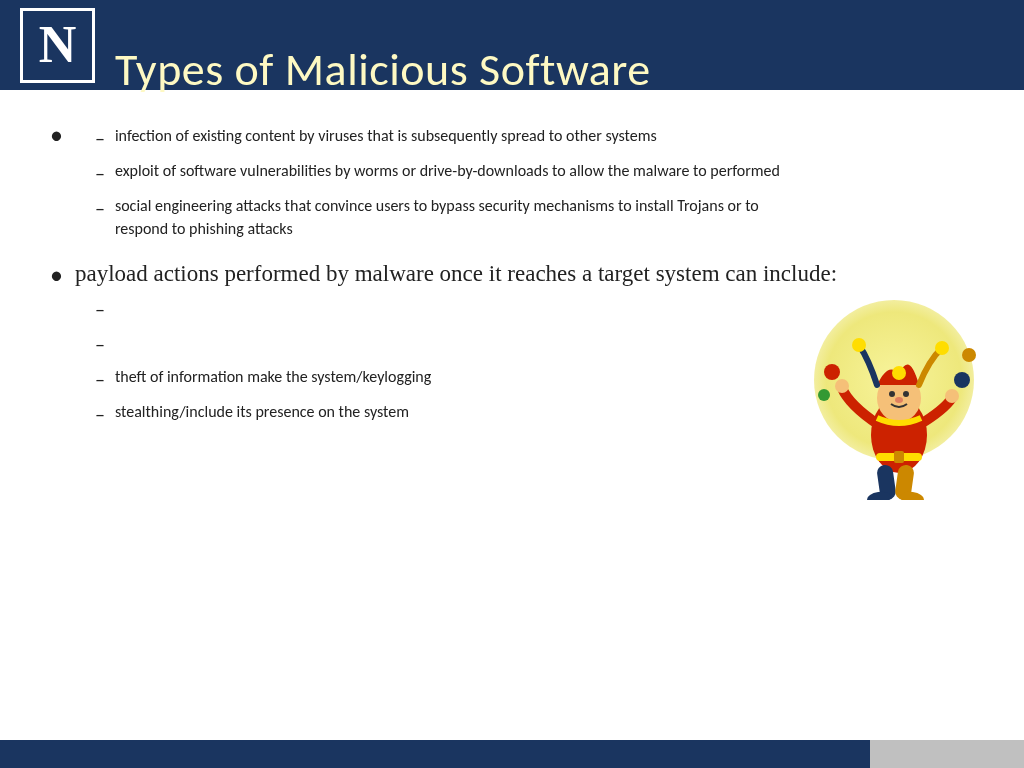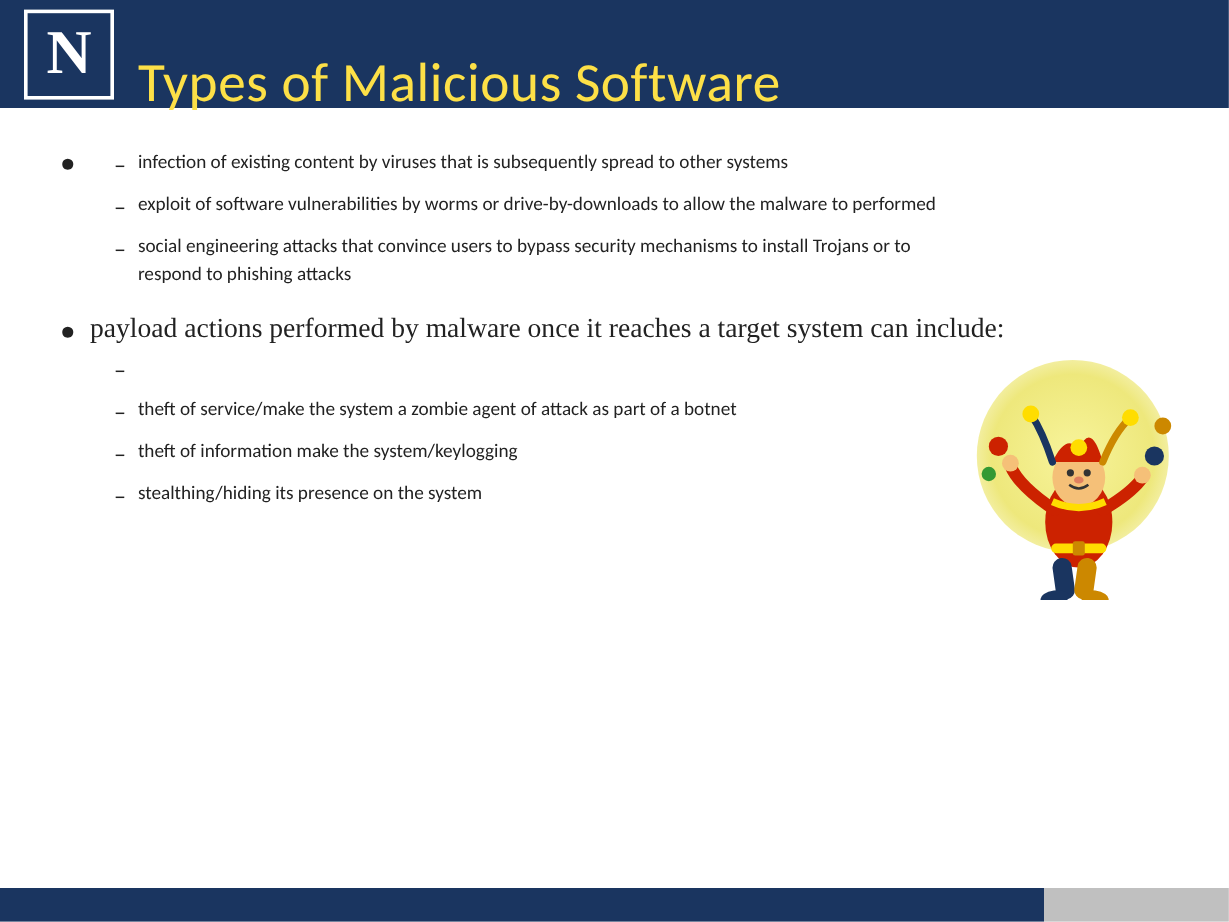--- a/index.html
+++ b/index.html
@@ -44,21 +44,21 @@
 
     .logo-letter {
       color: #ffffff;
       font-size: 52px;
       font-weight: bold;
       font-family: serif;
       line-height: 1;
     }
 
     .header-title {
-      color: #fde047;
+      color: #fef9c3;
       font-size: 46px;
       font-weight: 300;
       letter-spacing: 0.5px;
       margin-top: 48px;
     }
 
     
     .content {
       flex: 1;
       padding: 28px 50px 10px 50px;
@@ -201,29 +201,28 @@
       <li>
         <span class="bullet-dot">•</span>
         <div>
           <div class="main-text" style="max-width: 820px; font-family: Liberation Serif, serif;">payload actions performed by malware once it reaches a target system can include:</div>
           <ul class="sub-list">
             <li>
               <span class="dash">–</span>
             </li>
             <li>
               <span class="dash">–</span>
-              <span class="sub-text" style="max-width: 780px; display: inline-block;">theft of service/make the system a zombie agent of attack as part of a botnet</span>
             </li>
             <li>
               <span class="dash">–</span>
               <span class="sub-text">theft of information make the system/keylogging</span>
             </li>
             <li>
               <span class="dash">–</span>
-              <span class="sub-text">stealthing/hiding its presence on the system</span>
+              <span class="sub-text">stealthing/include its presence on the system</span>
             </li>
           </ul>
         </div>
       </li>
 
     </ul>
 
     <div class="jester-area">
       <div class="jester-glow"></div>
       <svg class="jester-svg" width="200" height="220" viewBox="0 0 200 220">

